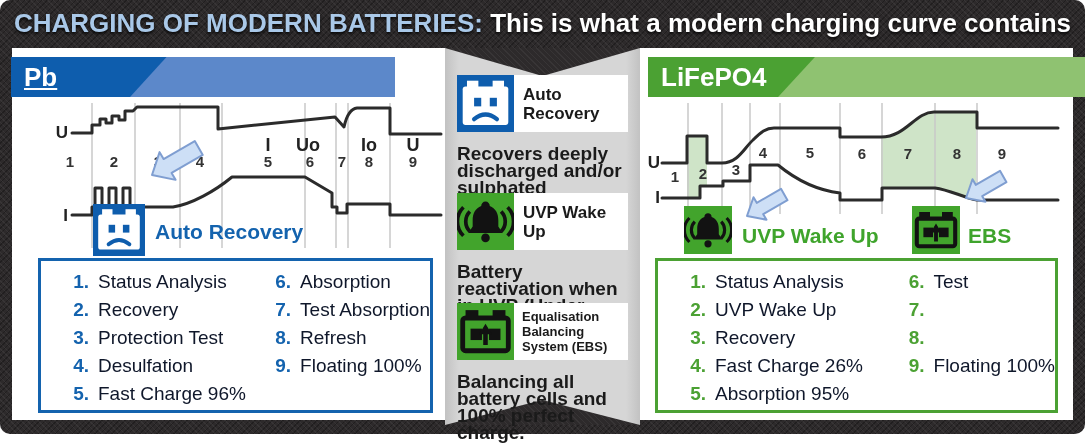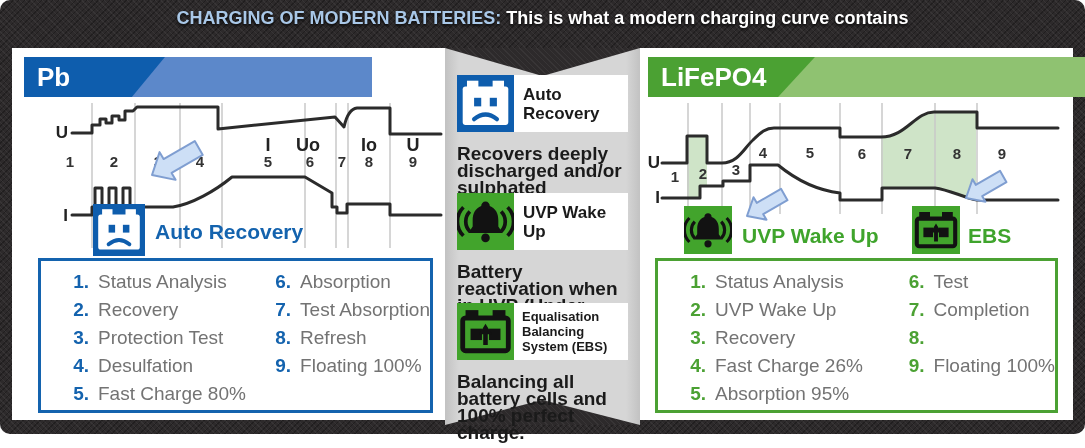--- a/index.html
+++ b/index.html
@@ -3,36 +3,36 @@
 <meta charset="utf-8">
 <style>
   html,body{margin:0;padding:0;background:#fff;}
   .stage{position:relative;width:1085px;height:448px;background:#fff;overflow:hidden;
          font-family:"Liberation Sans",sans-serif;}
   .frame{position:absolute;left:0;top:0;width:1085px;height:434px;border-radius:10px;
          background-color:#2d2a2b;
          background-image:repeating-linear-gradient(45deg, rgba(255,255,255,0.05) 0 1px, transparent 1px 4px),
                           repeating-linear-gradient(-45deg, rgba(0,0,0,0.28) 0 1px, transparent 1px 4px);}
   .titlebar{position:absolute;left:0;top:8px;width:1085px;text-align:center;
-            font-size:18px;font-weight:bold;letter-spacing:0;white-space:nowrap;
+            font-size:26px;font-weight:bold;letter-spacing:0;white-space:nowrap;
             text-shadow:0 2px 3px rgba(0,0,0,0.85);}
   .titlebar .hl{color:#a9c8e8;}
   .titlebar .rest{color:#ffffff;}
   .content{position:absolute;left:12px;top:48px;width:1061px;height:372px;background:#ffffff;}
   .midcol{position:absolute;left:445px;top:48px;width:195px;height:377px;
           background:linear-gradient(to right,#c2c2c2 0,#d6d6d6 14px,#d6d6d6 181px,#c2c2c2 100%);}
   .chev{position:absolute;left:0;width:195px;background-color:#2d2a2b;
         background-image:repeating-linear-gradient(45deg, rgba(255,255,255,0.05) 0 1px, transparent 1px 4px);}
   .chev.top{top:0;height:28px;clip-path:polygon(0 0,100% 0,50% 100%);}
   .chev.bot{top:352px;height:25px;clip-path:polygon(0 100%,50% 0,100% 100%);}
   .hdr{position:absolute;top:57px;height:40px;line-height:40px;color:#fff;
        font-weight:bold;font-size:26px;}
   .hdr .dk{position:absolute;left:0;top:0;width:100%;height:100%;}
   .hdr .lbl{position:relative;padding-left:13px;}
-  .hdr.pb{left:24px;width:348px;background:#5c88ca;}
+  .hdr.pb{left:11px;width:384px;background:#5c88ca;text-decoration:underline;}
   .hdr.pb .dk{background:#0e5dad;clip-path:polygon(0 0,40.5% 0,31% 100%,0 100%);}
   .hdr.li{left:648px;width:444px;background:#8fc271;}
   .hdr.li .dk{background:#4ba133;clip-path:polygon(0 0,37.6% 0,29.3% 100%,0 100%);}
   svg.chart{position:absolute;}
   svg text{font-family:"Liberation Sans",sans-serif;}
   .phase-num{font-size:15px;font-weight:bold;fill:#333;text-anchor:middle;}
   .seg-lbl{font-size:18px;font-weight:bold;fill:#222;text-anchor:middle;}
   .axis-lbl{font-size:17px;font-weight:bold;fill:#222;text-anchor:end;}
   .ann-blue{font-size:21px;font-weight:bold;fill:#1463ae;}
   .ann-green{font-size:21px;font-weight:bold;fill:#3fa42c;}
@@ -43,21 +43,21 @@
   .lbox{position:absolute;top:258px;height:155px;background:#fff;border:3px solid;box-sizing:border-box;
         padding:7px 0 0 24px;font-size:19px;}
   .lbox.pb{left:38px;width:395px;border-color:#1463ae;}
   .lbox.li{left:655px;width:403px;border-color:#4ba133;}
   .lcols{display:flex;}
   .lcol1{width:247px;}
   .lrow{display:flex;line-height:28px;}
   .lrow .n{width:24px;text-align:right;font-weight:bold;margin-right:9px;flex:none;}
   .lbox.pb .n{color:#1463ae;}
   .lbox.li .n{color:#4ba133;}
-  .lrow .t{color:#737373;white-space:nowrap;text-align:center;}
+  .lrow .t{color:#0f172a;white-space:nowrap;text-align:center;}
   .midrow{position:absolute;left:12px;width:171px;height:57px;display:flex;}
   .mid-icon{width:57px;height:57px;flex:none;}
   .midrow .cap{flex:1;background:#fff;color:#1a1a1a;font-weight:bold;font-size:17px;line-height:19px;
                display:flex;align-items:center;padding-left:9px;}
   .midrow.small .cap{font-size:13px;line-height:15px;padding-left:8px;padding-right:2px;}
   .middesc{position:absolute;left:12px;width:174px;color:#1a1a1a;font-weight:bold;
            font-size:19px;line-height:17px;}
 </style>
 </head>
 <body>
@@ -236,21 +236,21 @@
         <div class="lrow">
             <span class="n">3.</span>
             <span class="t">Protection Test</span>
           </div>
         <div class="lrow">
             <span class="n">4.</span>
             <span class="t">Desulfation</span>
           </div>
         <div class="lrow">
             <span class="n">5.</span>
-            <span class="t">Fast Charge 80%</span>
+            <span class="t">Fast Charge 96%</span>
           </div>
       </div>
       <div>
         <div class="lrow">
             <span class="n">6.</span>
             <span class="t">Absorption</span>
           </div>
         <div class="lrow">
             <span class="n">7.</span>
             <span class="t">Test Absorption</span>
@@ -291,21 +291,20 @@
             <span class="t">Absorption 95%</span>
           </div>
       </div>
       <div>
         <div class="lrow">
             <span class="n">6.</span>
             <span class="t">Test</span>
           </div>
         <div class="lrow">
             <span class="n">7.</span>
-            <span class="t">Completion</span>
           </div>
         <div class="lrow">
             <span class="n">8.</span>
           </div>
         <div class="lrow">
             <span class="n">9.</span>
             <span class="t">Floating 100%</span>
           </div>
       </div>
     </div>

